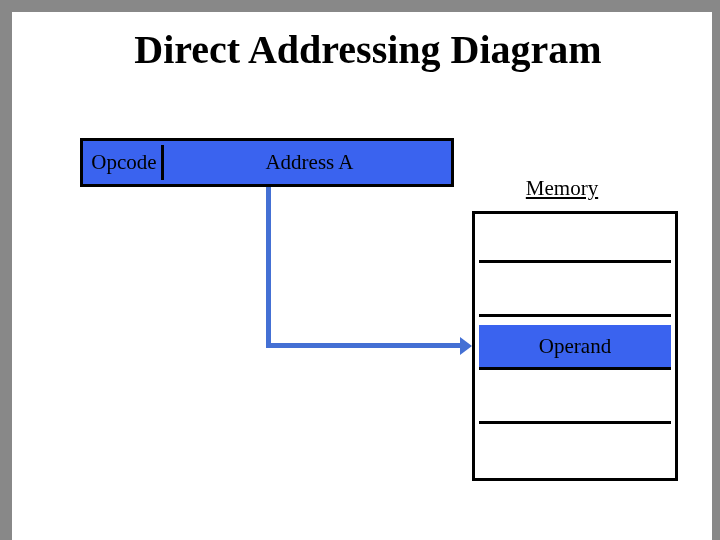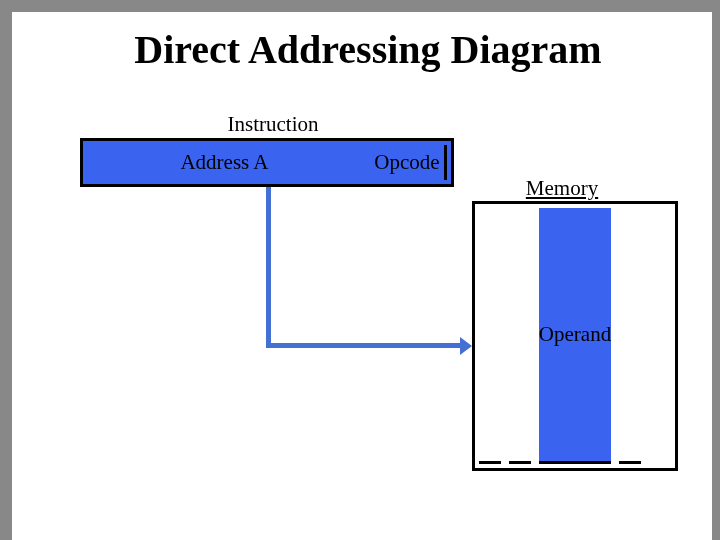--- a/index.html
+++ b/index.html
@@ -73,27 +73,27 @@
     width: 200px;
     text-align: center;
     font-size: 21px;
     line-height: 1.2;
     text-decoration: underline;
   }
 
   .memory-table {
     position: absolute;
     left: 456px;
-    top: 185px;
+    top: 195px;
     width: 206px;
     height: 270px;
     border: 3px solid var(--border-color);
     background: var(--bg);
     display: flex;
-    flex-direction: row;
+    flex-direction: column;
   }
   .mem-row {
     flex: 1;
     border-bottom: 3px solid var(--border-color);
     display: flex;
     align-items: center;
     justify-content: center;
     font-size: 21px;
     background: var(--bg);
   }
@@ -137,25 +137,24 @@
     line-height: 1.1;
   }
 </style>
 </head>
 <body>
 
 <div class="slide">
 
   <h1 class="title">Direct Addressing Diagram</h1>
 
-  <div class="instruction-label">Instruction</div>
 
   <div class="instruction-box">
+    <div class="cell cell-opcode">Opcode</div>
     <div class="cell cell-address">Address A</div>
-    <div class="cell cell-opcode">Opcode</div>
   </div>
 
   <div class="connector-v"></div>
   <div class="connector-h"></div>
   <div class="arrowhead"></div>
 
   <div class="memory-label">Memory</div>
 
   <div class="memory-table">
     <div class="mem-row"></div>

